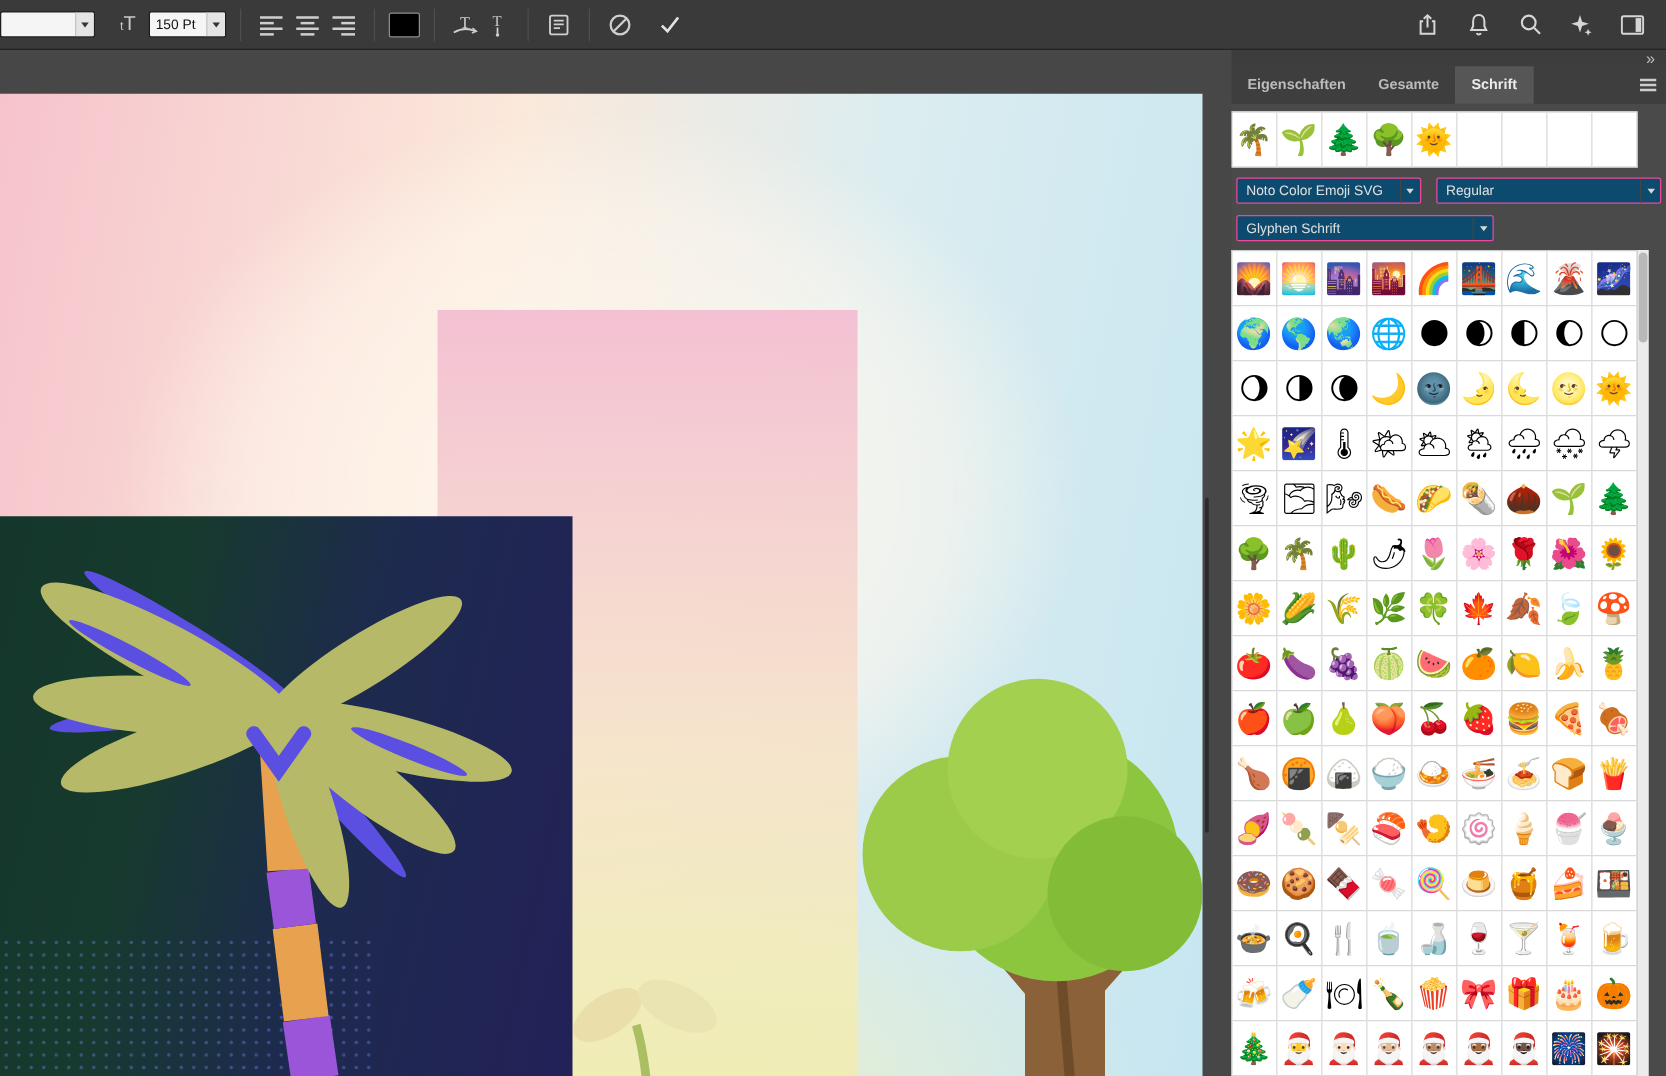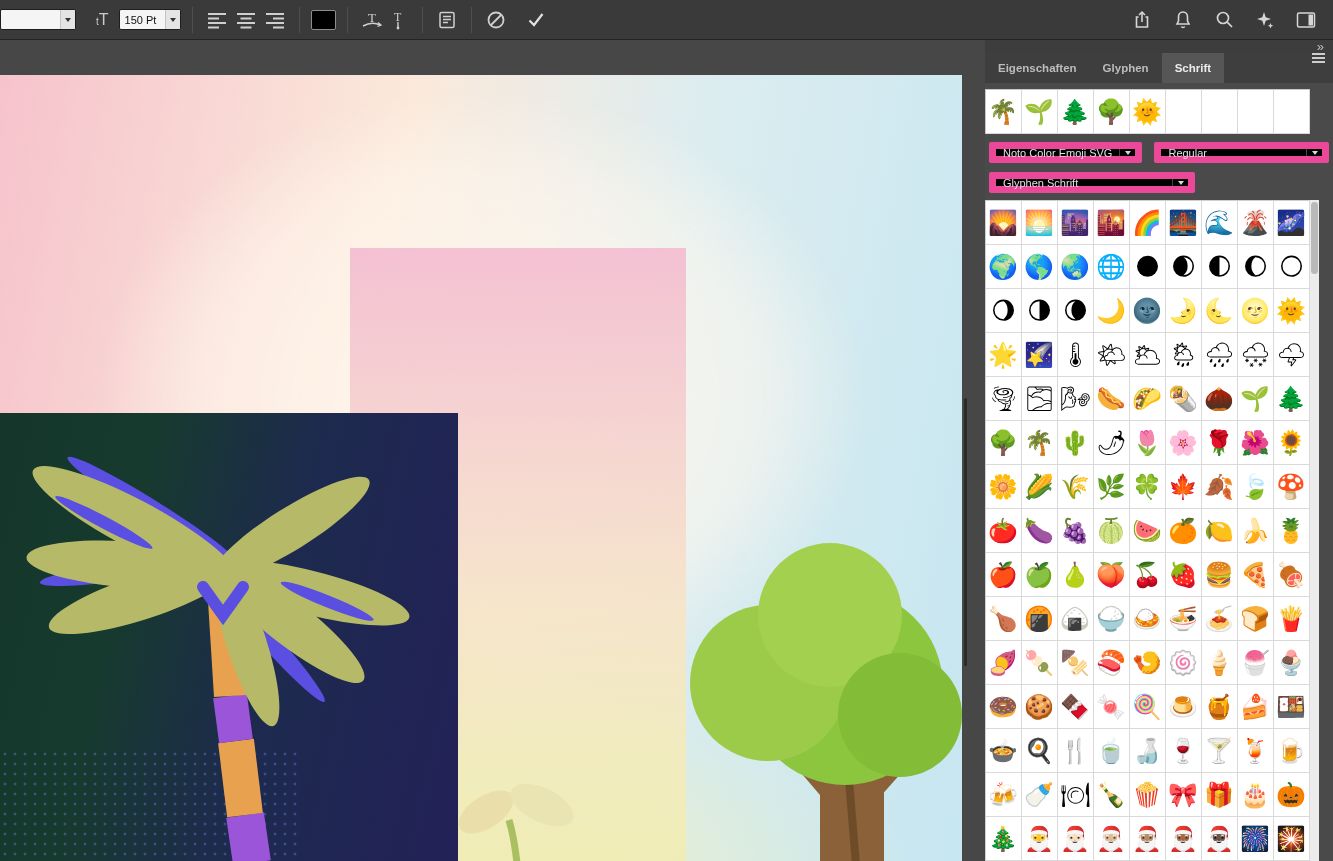--- a/index.html
+++ b/index.html
@@ -44,36 +44,36 @@
   .night-dots{position:absolute;left:0;bottom:0;width:300px;height:112px;opacity:.75;
     background-image:radial-gradient(rgba(110,130,220,.55) 1.2px, transparent 1.7px);
     background-size:10px 10px}
   .palm,.art-overlay{position:absolute;left:0;top:0;width:100%;height:100%}
   .canvas-scroll{position:absolute;right:18px;top:358px;width:3px;height:268px;background:#2b2b2b;border-radius:2px}
 
   
   .panel{width:348px;background:#4a4a4a;display:flex;flex-direction:column;overflow:hidden}
   .panel-top{height:18px;background:#3d3d3d;display:flex;justify-content:flex-end;align-items:center;padding-right:9px}
   .panel-top span{color:#bdbdbd;font-size:13px;line-height:1;cursor:pointer}
-  .tabbar{height:30px;background:#3e3e3e;display:flex;align-items:flex-start}
+  .tabbar{height:30px;background:#3e3e3e;display:flex;align-items:center}
   .tabs{display:flex}
   .panel-tab{padding:0 13px;line-height:30px;font-size:11.5px;font-weight:700;color:#bcbcbc;cursor:pointer}
   .panel-tab.active{background:#565656;color:#ececec}
   .tab-fill{flex:1}
   .pmenu{width:30px;display:flex;flex-direction:column;justify-content:center;align-items:center;gap:2.5px;cursor:pointer}
   .pmenu i{display:block;width:13px;height:1.5px;background:#cdcdcd}
 
   .recent{margin:6px 0 0 0;display:grid;grid-template-columns:repeat(9,36px);grid-auto-rows:44px;
     background:#fff;border-top:1px solid #c9c9c9;border-left:1px solid #c9c9c9;width:325px}
   .glyph-cell{border-right:1px solid #d9d9d9;border-bottom:1px solid #d9d9d9;display:flex;
     align-items:center;justify-content:center;font-size:24px;line-height:1;overflow:hidden;cursor:pointer;
     font-family:"DejaVu Sans",sans-serif}
 
   .font-row{display:flex;gap:12px;margin:8px 4px 0 4px}
-  .dcombo{height:21px;background:#000000;border:7px solid #ec4899;border-radius:2px;display:flex;
+  .dcombo{height:21px;background:#0c4a6e;border:1px solid #ec4899;border-radius:2px;display:flex;
     align-items:center;font-size:11px;color:#e0e0e0;cursor:pointer}
   .dcombo .val{padding:0 7px;flex:1;white-space:nowrap;overflow:hidden}
   .dcombo .chev{width:16px;align-self:stretch;border-left:1px solid #444;display:flex;align-items:center;justify-content:center}
   .dcombo .chev::after{content:"";border-left:3.5px solid transparent;border-right:3.5px solid transparent;border-top:4px solid #d8d8d8}
   .fam{width:155px}.sty{width:189px}
   .scope-row{margin:9px 4px 0 4px}
   .scope{width:206px}
 
   .gridwrap{position:relative;margin-top:7px;flex:1}
   .glyph-grid{display:grid;grid-template-columns:repeat(9,36px);grid-auto-rows:44px;background:#fff;
@@ -285,21 +285,21 @@
 
     <div class="panel">
 
       <div class="panel-top">
         <span>»</span>
       </div>
 
       <div class="tabbar">
         <div class="tabs">
             <div class="panel-tab">Eigenschaften</div>
-            <div class="panel-tab">Glyphen</div>
+            <div class="panel-tab">Gesamte</div>
             <div class="panel-tab active">Schrift</div>
           </div>
         <div class="tab-fill"></div>
         <div class="pmenu">
           <i></i>
             <i></i>
             <i></i>
         </div>
       </div>
 

